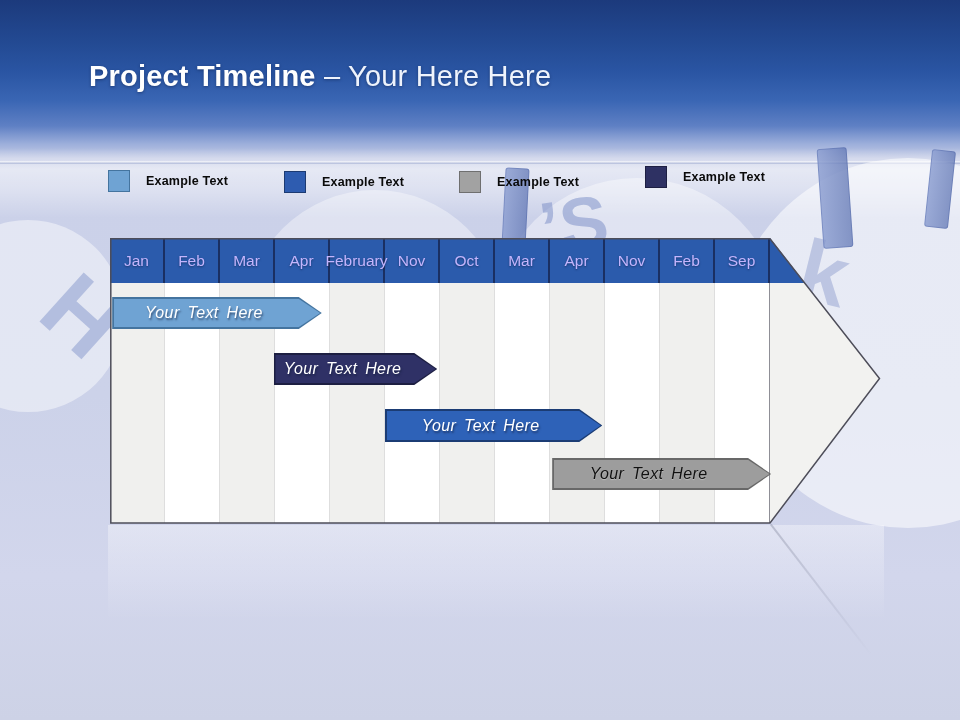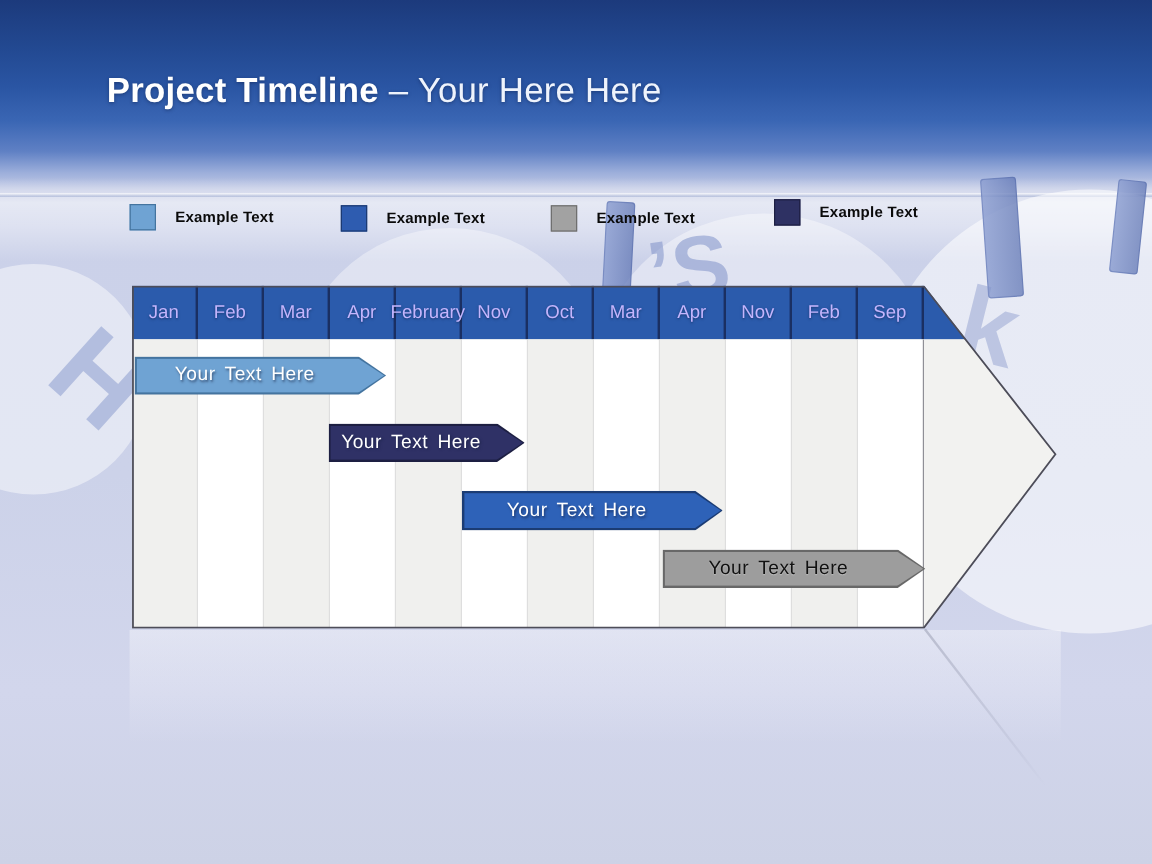--- a/index.html
+++ b/index.html
@@ -83,20 +83,21 @@
   .grid-col { width:55px; height:240px; flex:0 0 auto; border-right:1px solid #dedede; }
   .grid-col.odd  { background:#f0f0ee; }
   .grid-col.even { background:#ffffff; }
   .grid-col.last { border-right:1px solid #8f8f96; }
 
   
   .bar {
     position:absolute; z-index:6;
     clip-path:polygon(0 0, calc(100% - 23px) 0, 100% 50%, calc(100% - 23px) 100%, 0 100%);
     filter:drop-shadow(1px 2px 2px rgba(40,50,80,.35));
+    font-style:italic;
   }
   .bar-fill {
     position:absolute; left:1.6px; top:1.6px; right:1.6px; bottom:1.6px;
     clip-path:polygon(0 0, calc(100% - 22px) 0, 100% 50%, calc(100% - 22px) 100%, 0 100%);
     display:flex; align-items:center; justify-content:center; padding-right:26px;
   }
   .bar-label { font-size:16px; letter-spacing:.4px; word-spacing:3px; white-space:nowrap; }
   .bar-label.light { color:#ffffff; text-shadow:1px 1.5px 2px rgba(20,30,60,.6); }
   .bar-label.dark  { color:#111111; text-shadow:0 1px 1px rgba(255,255,255,.35); }
 

